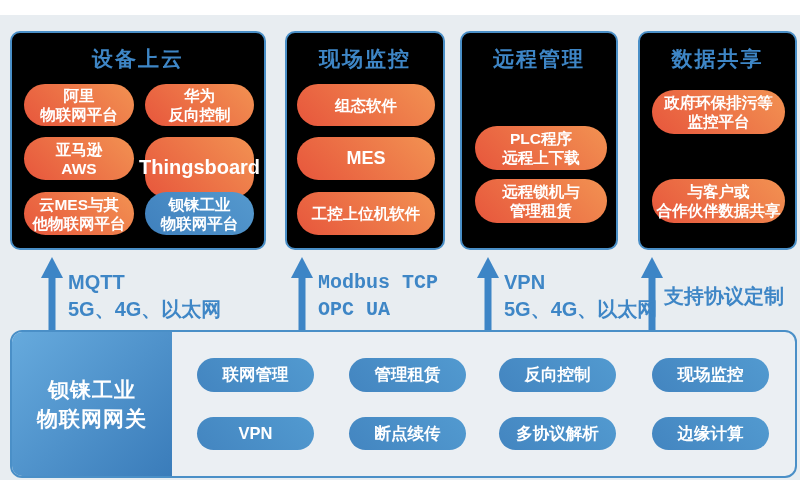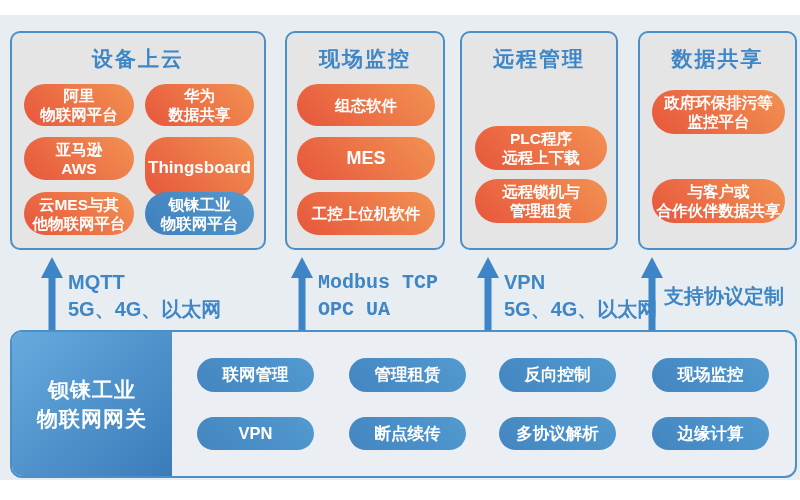--- a/index.html
+++ b/index.html
@@ -2,40 +2,40 @@
 <html><head>
 <meta charset="utf-8">
 <style>
   html,body{margin:0;padding:0;background:#ffffff;}
   body{font-family:"Liberation Sans","DejaVu Sans",sans-serif;}
   .canvas{position:relative;width:800px;height:500px;background:#ffffff;overflow:hidden;}
   .gray-bg{position:absolute;left:0;top:15px;width:800px;height:465px;background:#e8edf1;}
 
   
   .card{position:absolute;top:31px;height:219px;border:2px solid #4a8fc7;border-radius:10px;
-        background:#e5e5e5;box-sizing:border-box;}
+        background:#000000;box-sizing:border-box;}
   .card1{left:10px;width:256px;}
   .card2{left:285px;width:160px;}
   .card3{left:460px;width:158px;}
   .card4{left:638px;width:159px;}
   .card-title{margin:0;padding-top:12px;text-align:center;font-size:21px;font-weight:bold;
               color:#3e86c6;letter-spacing:2px;}
 
   .pill{position:absolute;display:flex;align-items:center;justify-content:center;text-align:center;
         color:#ffffff;font-weight:bold;font-size:15.5px;line-height:19px;border-radius:22px;
         white-space:pre-line;box-sizing:border-box;padding:0 4px;}
   .pill.orange{background:linear-gradient(45deg,#e7563c 0%,#f29252 100%);}
   .pill.blue{background:linear-gradient(45deg,#3f80bd 0%,#5599cе 100%);
              background:linear-gradient(45deg,#3f80bd 0%,#5599ce 100%);}
 
   
   .c1p0{left:12px;top:51px;width:110px;height:42px;}
   .c1p1{left:133px;top:51px;width:109px;height:42px;}
   .c1p2{left:12px;top:104px;width:110px;height:43px;}
-  .c1p3{left:133px;top:104px;width:109px;height:61px;font-size:17px;}
+  .c1p3{left:133px;top:104px;width:109px;height:61px;font-size:20px;}
   .c1p4{left:12px;top:159px;width:110px;height:43px;}
   .c1p5{left:133px;top:159px;width:109px;height:43px;}
   
   .c2p0{left:10px;top:51px;width:138px;height:42px;}
   .c2p1{left:10px;top:104px;width:138px;height:43px;font-size:18px;}
   .c2p2{left:10px;top:159px;width:138px;height:43px;}
   
   .c3p0{left:13px;top:57px;width:132px;height:44px;margin-top:36px;}
   .c3p1{left:13px;top:146px;width:132px;height:44px;}
   
@@ -69,21 +69,21 @@
 <body>
 
 <div class="canvas">
   <div class="gray-bg"></div>
 
   <section class="card card1">
     <h2 class="card-title">设备上云</h2>
     <div class="pill orange c1p0"><span>阿里
 物联网平台</span></div>
     <div class="pill orange c1p1"><span>华为
-数据共享</span></div>
+反向控制</span></div>
     <div class="pill orange c1p2"><span>亚马逊
 AWS</span></div>
     <div class="pill orange c1p3"><span>Thingsboard</span></div>
     <div class="pill orange c1p4"><span>云MES与其
 他物联网平台</span></div>
     <div class="pill blue c1p5"><span>钡铼工业
 物联网平台</span></div>
   </section>
 
   <section class="card card2">

